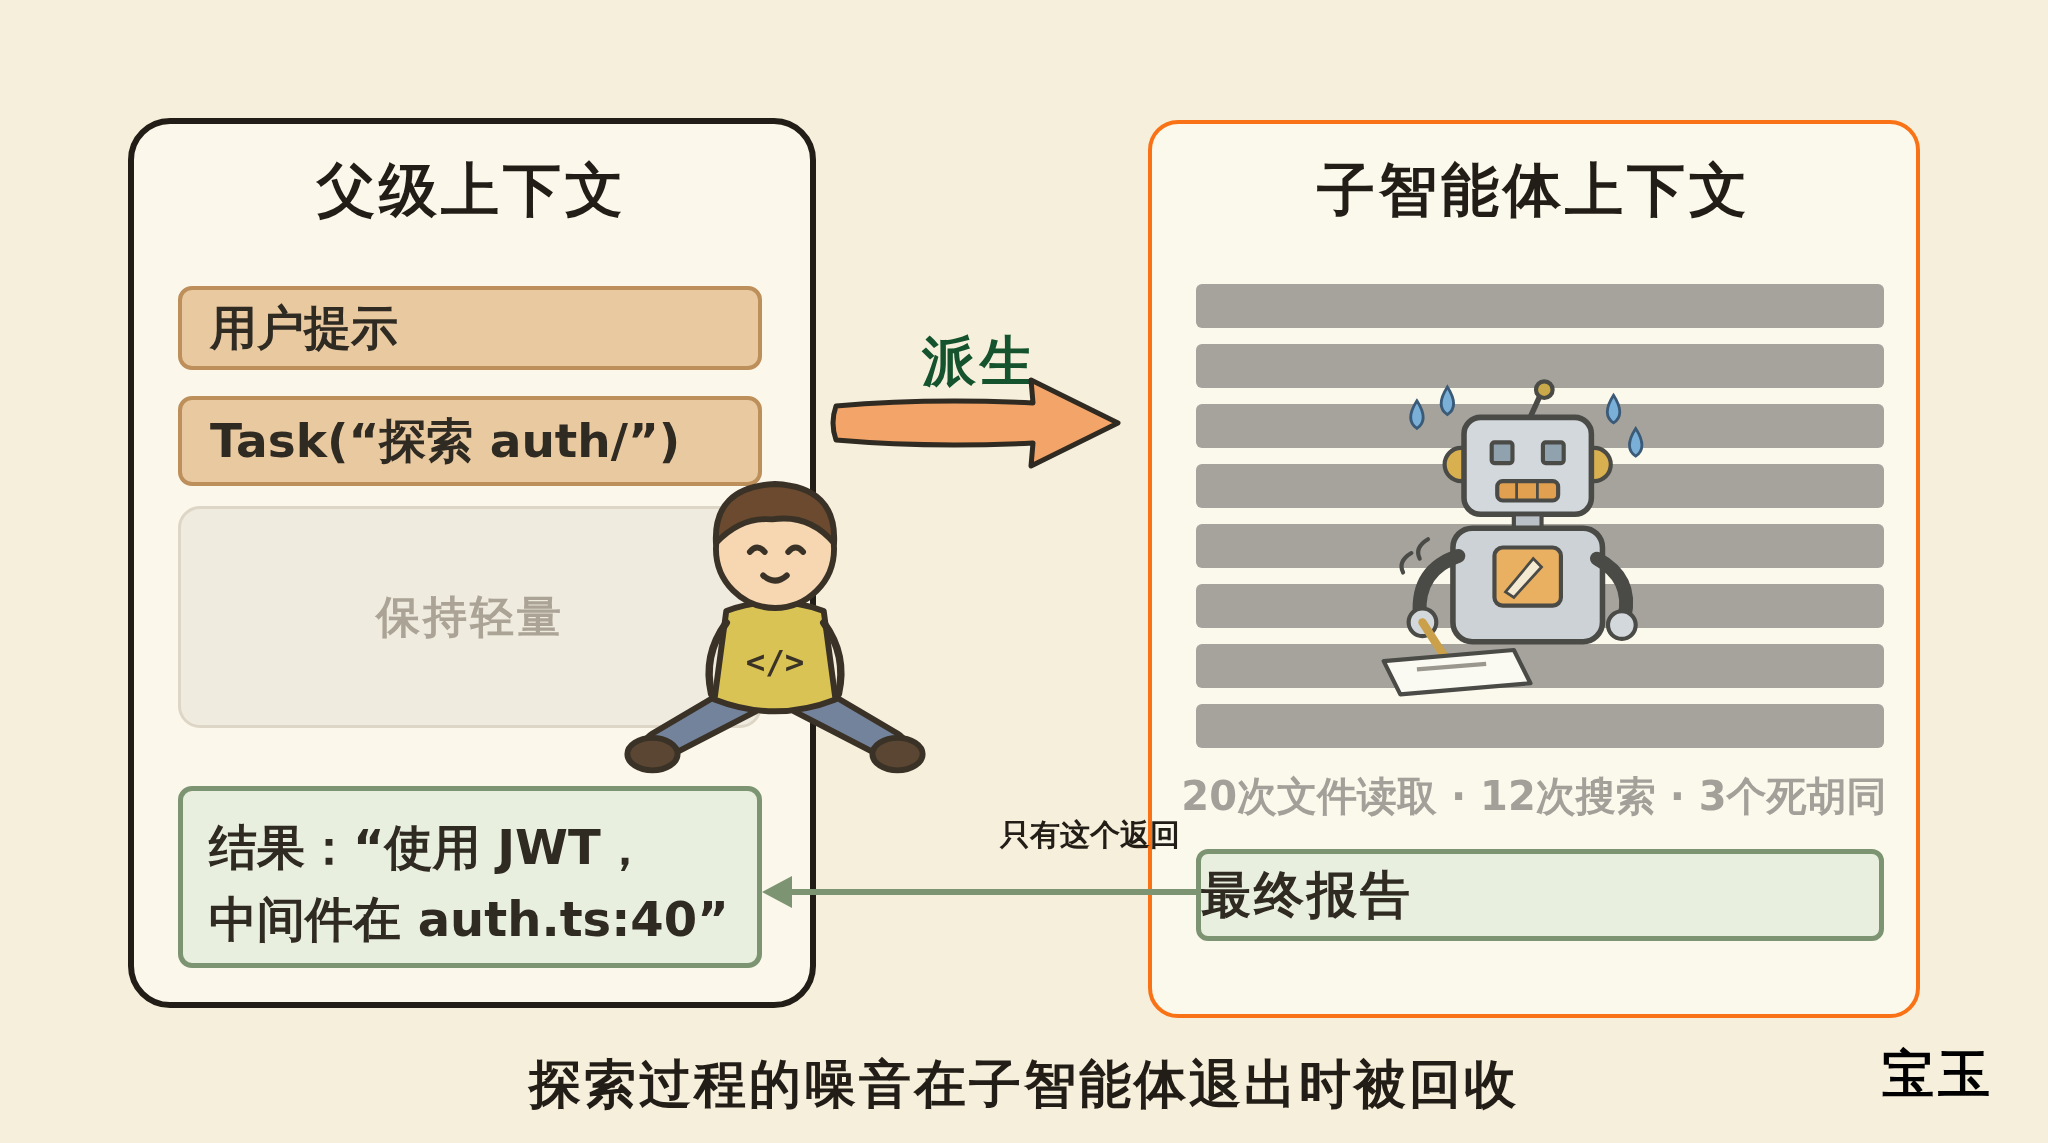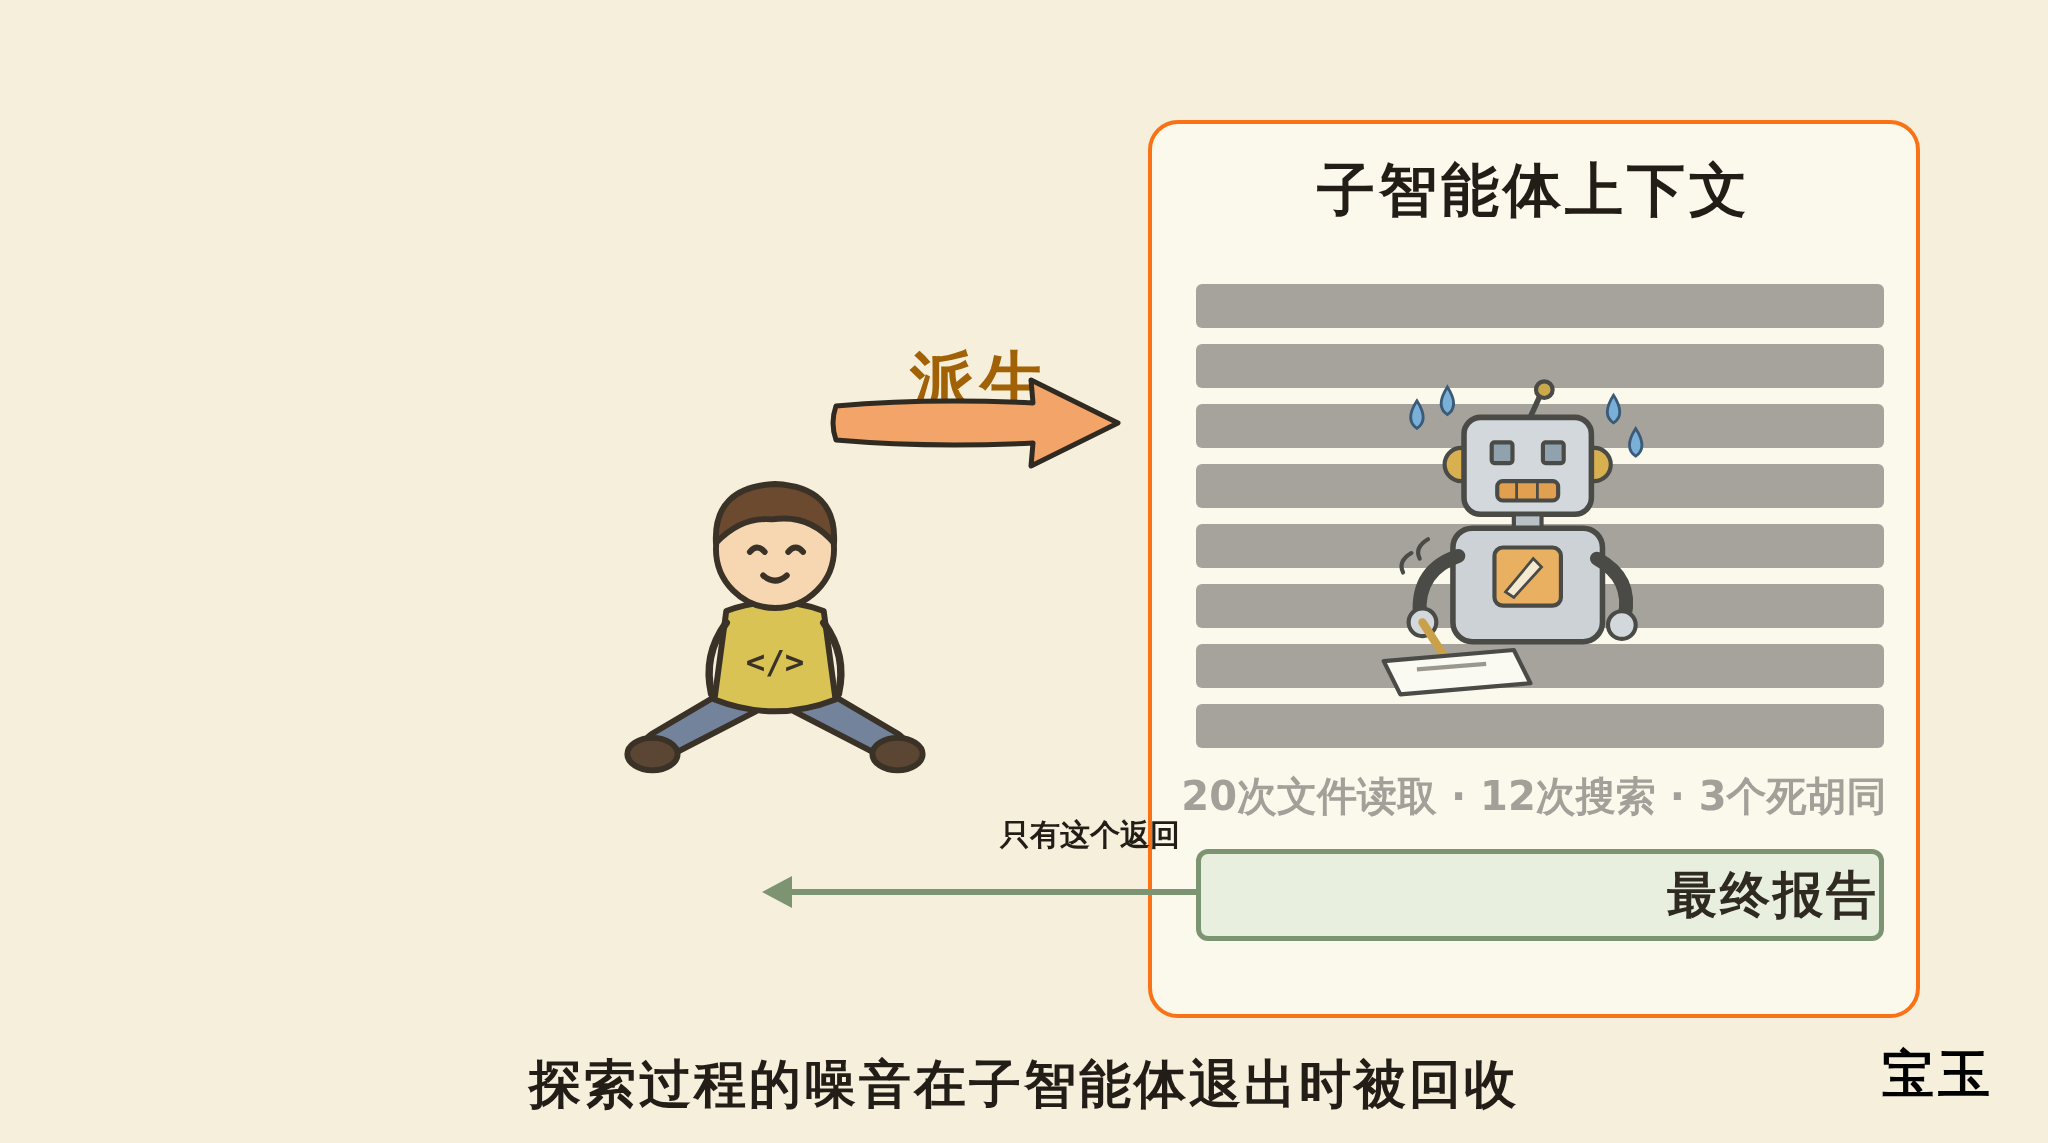--- a/index.html
+++ b/index.html
@@ -106,36 +106,36 @@
   }
   .final-report-box {
     position: absolute;
     left: 44px; top: 725px;
     width: 688px; height: 92px;
     background: #e9efdf;
     border: 5px solid #7d9472;
     border-radius: 12px;
     display: flex;
     align-items: center;
-    justify-content: flex-end;
+    justify-content: flex-start;
     font-size: 50px;
     font-weight: 700;
     color: #2f2a22;
     letter-spacing: 3px;
   }
 
   
   .spawn-label {
     position: absolute;
-    left: 830px; top: 338px;
+    left: 830px; top: 326px;
     width: 300px;
     text-align: center;
-    font-size: 66px;
-    font-weight: 700;
-    color: #a16207;
+    font-size: 54px;
+    font-weight: 700;
+    color: #14532d;
     letter-spacing: 4px;
   }
   .spawn-arrow-svg {
     position: absolute;
     left: 828px; top: 368px;
     width: 300px; height: 110px;
   }
   .return-label {
     position: absolute;
     left: 790px; top: 815px;
@@ -181,20 +181,36 @@
     font-weight: 700;
     color: #000000;
     letter-spacing: 4px;
   }
 </style>
 </head>
 <body>
 
 <div class="canvas">
 
+  <div class="parent-panel">
+    <div class="panel-title">父级上下文</div>
+    <div class="tan-box box1">
+      <span>用户提示</span>
+    </div>
+    <div class="tan-box box2">
+      <span>Task(“探索 auth/”)</span>
+    </div>
+    <div class="light-box">
+      <span>保持轻量</span>
+    </div>
+    <div class="result-box">
+      <div>结果：“使用 JWT，</div>
+      <div>中间件在 auth.ts:40”</div>
+    </div>
+  </div>
 
   <svg class="child-svg" viewBox="0 0 210 215">
 
     <path d="M78,150 L22,183 Q14,188 18,196 L30,200 L92,168 Z" fill="#74839c" stroke="#3a3226" stroke-width="4" stroke-linejoin="round"></path>
     <path d="M132,150 L188,183 Q196,188 192,196 L180,200 L118,168 Z" fill="#74839c" stroke="#3a3226" stroke-width="4" stroke-linejoin="round"></path>
 
     <ellipse cx="22" cy="197" rx="17" ry="11" fill="#5a4632" stroke="#3a3226" stroke-width="4"></ellipse>
     <ellipse cx="188" cy="197" rx="17" ry="11" fill="#5a4632" stroke="#3a3226" stroke-width="4"></ellipse>
 
     <path d="M72,100 Q105,88 138,100 L146,160 Q105,176 64,160 Z" fill="#d9c355" stroke="#3a3226" stroke-width="4" stroke-linejoin="round"></path>

